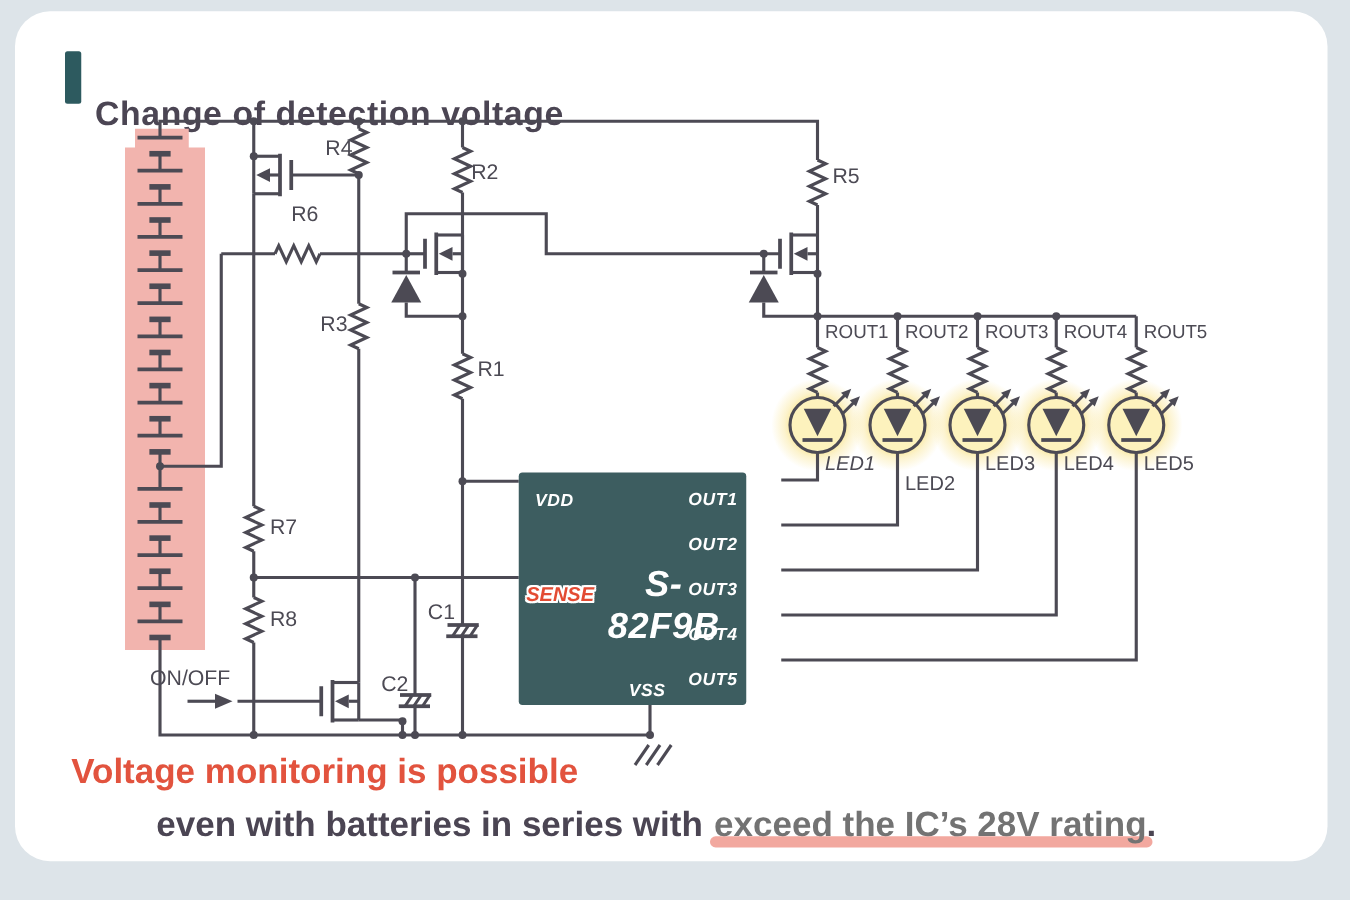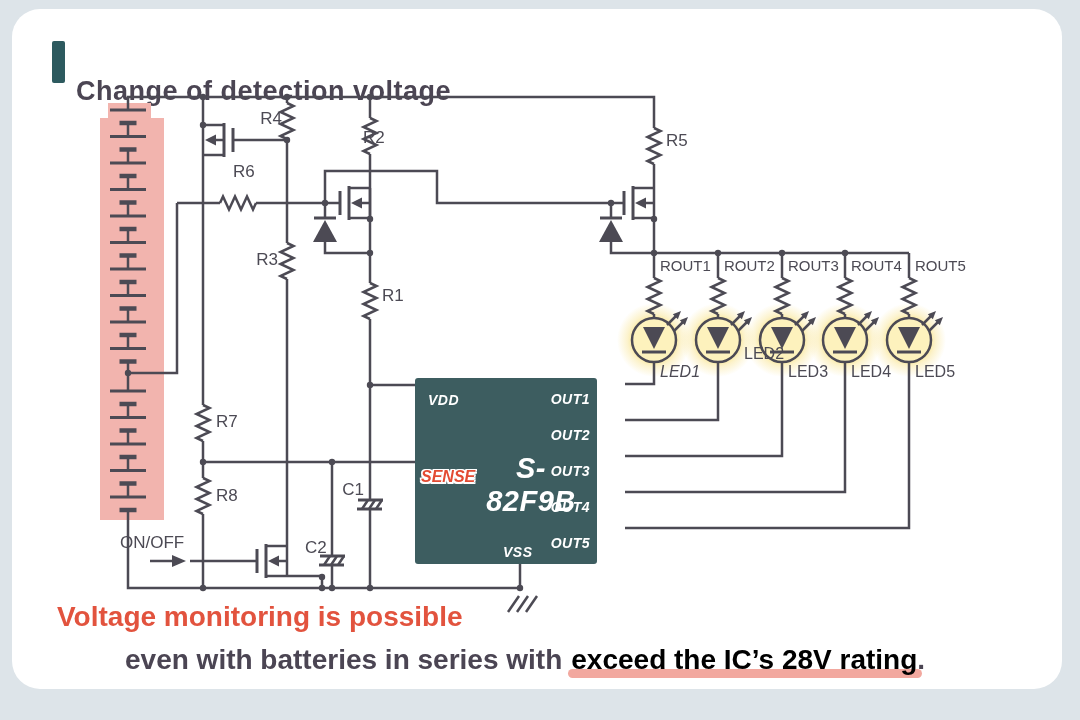--- a/index.html
+++ b/index.html
@@ -13,21 +13,21 @@
   .lbl.ra{text-align:right;}
   .routlbl{position:absolute;font-size:15px;color:#4c4a54;white-space:nowrap;}
   .ledlbl{position:absolute;font-size:16px;color:#4c4a54;white-space:nowrap;}
   .ic{position:absolute;left:415px;top:378px;width:182px;height:186px;background:#3d5d60;border-radius:3px;color:#fff;font-style:italic;}
   .ic .pin{position:absolute;font-weight:bold;font-size:14px;letter-spacing:.5px;}
   .ic .part{position:absolute;left:0;right:14px;top:74px;text-align:center;font-weight:bold;font-size:29px;letter-spacing:.5px;padding-left:64px;}
   .ic .sense{position:absolute;left:6px;top:90px;font-weight:bold;font-size:16px;color:#e34b33;
     text-shadow:-1.5px -1.5px 0 #fff,1.5px -1.5px 0 #fff,-1.5px 1.5px 0 #fff,1.5px 1.5px 0 #fff,0 1.5px 0 #fff,0 -1.5px 0 #fff,1.5px 0 0 #fff,-1.5px 0 0 #fff;}
   .cap1{position:absolute;left:57px;top:601px;font-size:28px;font-weight:bold;color:#e2533e;white-space:nowrap;}
   .cap2{position:absolute;left:125px;top:644px;font-size:28px;font-weight:bold;color:#4b4553;white-space:nowrap;}
-  .cap2 .red{color:#000000;}
+  .cap2 .red{color:#737373;}
   .hl{position:relative;display:inline-block;margin-left:9px;}
   .hl .bar{position:absolute;left:-3px;right:-5px;bottom:-2px;height:9px;background:#f2a89f;border-radius:5px;}
   .hl .txt{position:relative;}
 </style>
 </head>
 <body>
 
 <div class="stage">
   <div class="card"></div>
 
@@ -234,39 +234,39 @@
       <circle cx="322" cy="577" r="3.2"></circle>
       <circle cx="203" cy="588" r="3.2"></circle>
         <circle cx="322" cy="588" r="3.2"></circle>
         <circle cx="332" cy="588" r="3.2"></circle>
       <circle cx="370" cy="588" r="3.2"></circle>
         <circle cx="520" cy="588" r="3.2"></circle>
     </g>
   </svg>
 
   <div class="lbl ra" style="left:250px;top:109px;width:32px;">R4</div>
-  <div class="lbl" style="left:363px;top:128px;">R2</div>
+  <div class="lbl" style="left:377px;top:128px;">R2</div>
   <div class="lbl" style="left:666px;top:131px;">R5</div>
   <div class="lbl" style="left:233px;top:162px;">R6</div>
   <div class="lbl ra" style="left:248px;top:250px;width:30px;">R3</div>
   <div class="lbl" style="left:382px;top:286px;">R1</div>
   <div class="lbl" style="left:216px;top:412px;">R7</div>
   <div class="lbl" style="left:216px;top:486px;">R8</div>
   <div class="lbl ra" style="left:338px;top:480px;width:26px;">C1</div>
   <div class="lbl" style="left:305px;top:538px;">C2</div>
   <div class="lbl" style="left:120px;top:533px;">ON/OFF</div>
 
   <div class="routlbl" style="left:660px;top:257px;">ROUT1</div>
   <div class="routlbl" style="left:724px;top:257px;">ROUT2</div>
   <div class="routlbl" style="left:788px;top:257px;">ROUT3</div>
   <div class="routlbl" style="left:851px;top:257px;">ROUT4</div>
   <div class="routlbl" style="left:915px;top:257px;">ROUT5</div>
 
   <div class="ledlbl" style="left:660px;top:363px;font-style:italic;">LED1</div>
-  <div class="ledlbl" style="left:724px;top:345px;margin-left:20px;">LED2</div>
+  <div class="ledlbl" style="left:724px;top:379px;">LED2</div>
   <div class="ledlbl" style="left:788px;top:363px;">LED3</div>
   <div class="ledlbl" style="left:851px;top:363px;">LED4</div>
   <div class="ledlbl" style="left:915px;top:363px;">LED5</div>
 
   <div class="ic">
     <div class="pin" style="left:13px;top:14px;">VDD</div>
     <div class="sense">SENSE</div>
     <div class="part">S-82F9B</div>
     <div class="pin" style="left:88px;top:166px;">VSS</div>
     <div class="pin" style="right:7px;top:13px;">OUT1</div>

